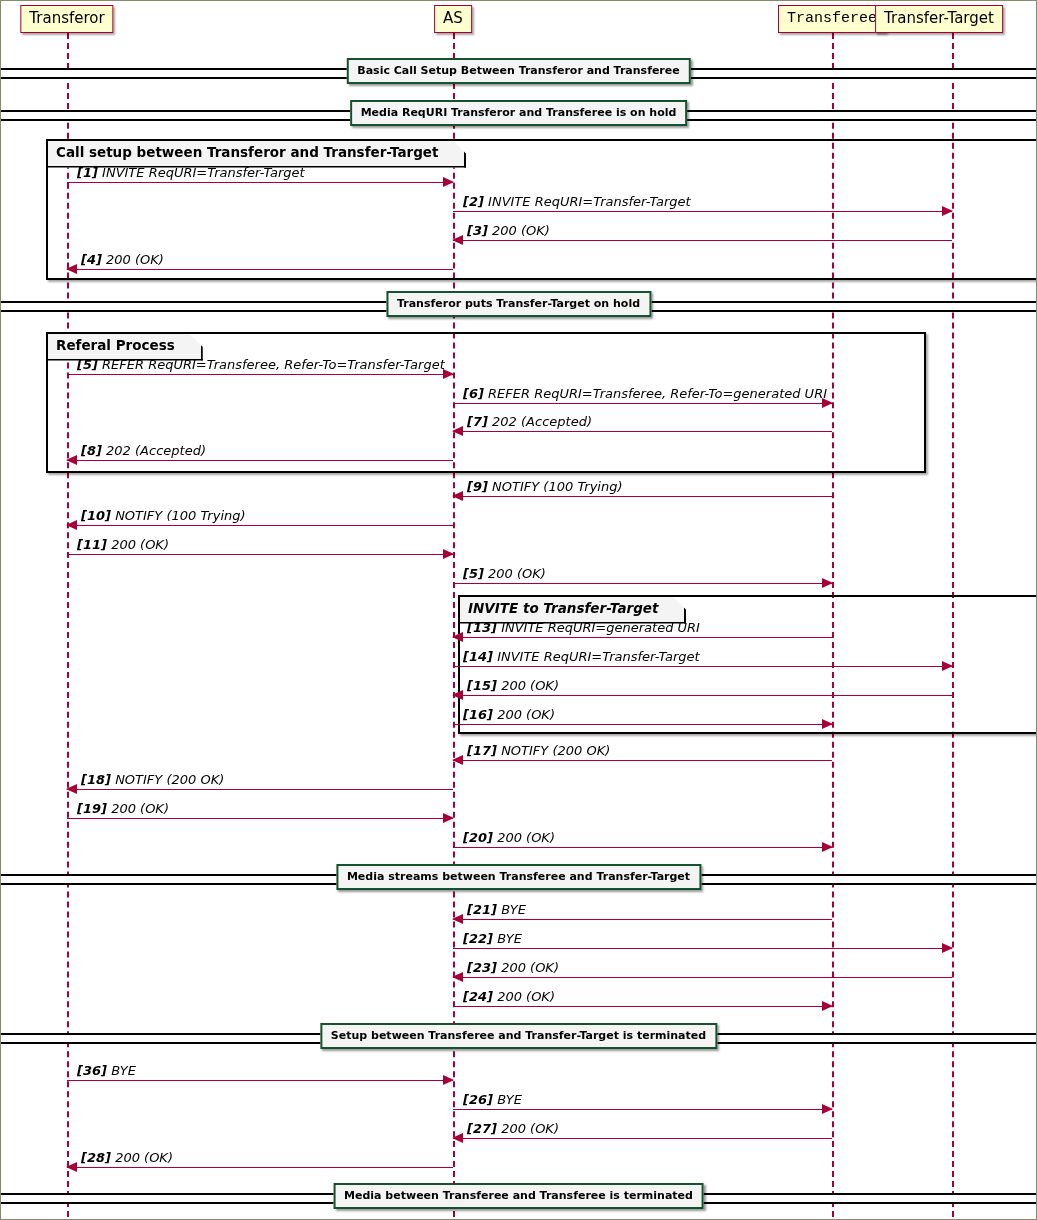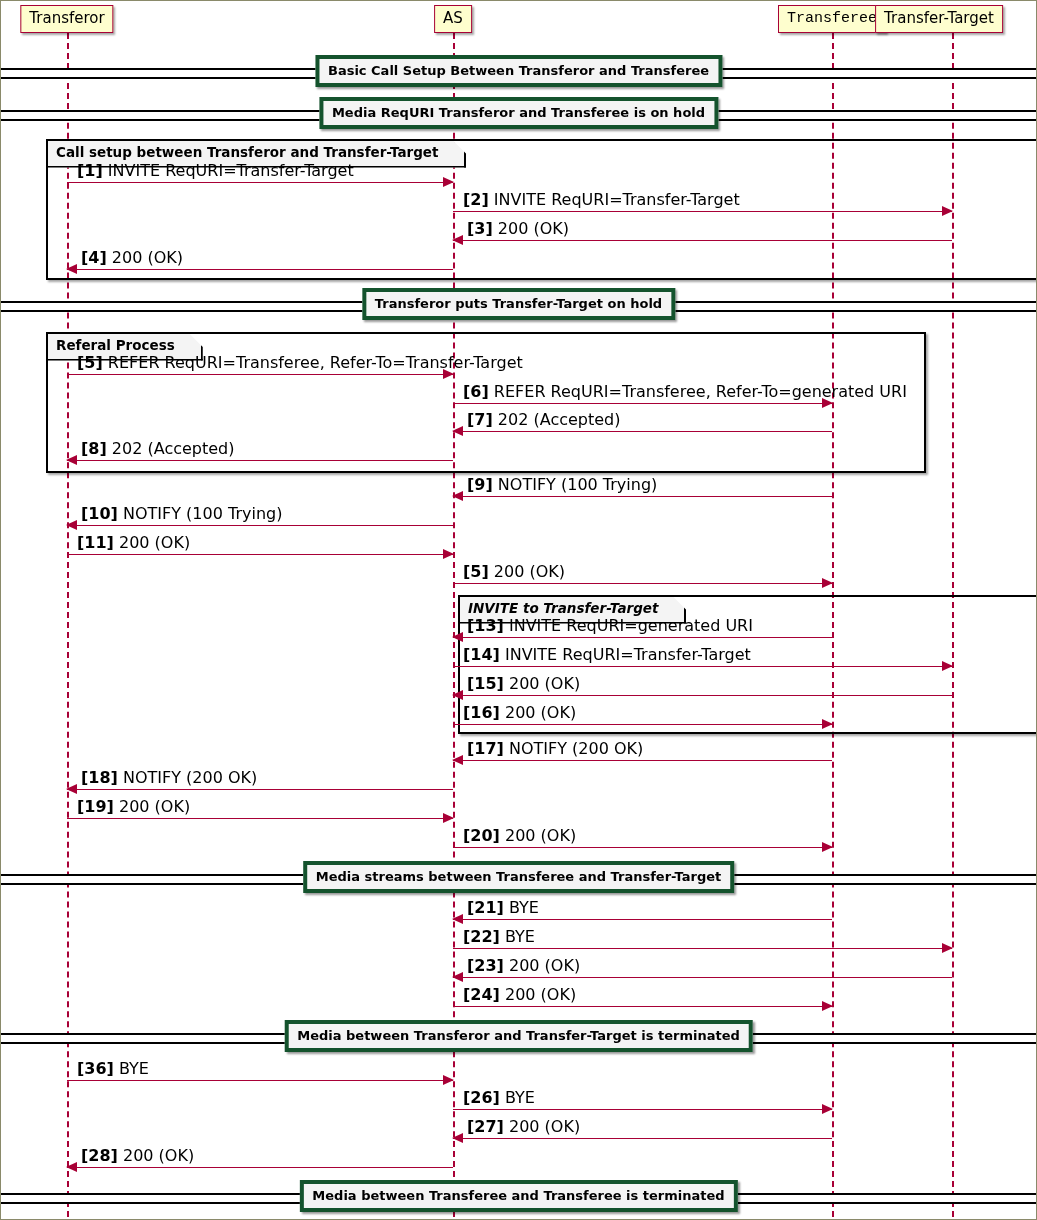--- a/index.html
+++ b/index.html
@@ -42,23 +42,23 @@
     position:absolute;left:0;right:0;top:50%;
     height:7px;margin-top:-3.5px;
     border-top:2px solid #000;
     border-bottom:2px solid #000;
     background:#fff;
   }
   .divider .dlabel{
     position:absolute;left:50%;top:50%;
     transform:translate(-50%,-50%);
     background:#F4F4F4;
-    border:4px solid #14532d;
+    border:2px solid #14532d;
     font-weight:bold;
-    font-size:13px;
+    font-size:11px;
     line-height:1;
     padding:5px 9px 6px 9px;
     white-space:nowrap;
     box-shadow:2px 2px 2px rgba(0,0,0,.4);
     z-index:4;
   }
   
   .group{
     position:absolute;
     border:2px solid #000;
@@ -88,23 +88,24 @@
   .msg .head{
     position:absolute;top:-5.5px;
     width:0;height:0;
     border-top:5.5px solid transparent;
     border-bottom:5.5px solid transparent;
   }
   .msg.r .head{right:-1px;border-left:11px solid #A80036;}
   .msg.l .head{left:-1px;border-right:11px solid #A80036;}
   .msg .mlabel{
     position:absolute;bottom:3px;
-    font-size:16px;line-height:1;
+    font-size:13px;line-height:1;
     white-space:nowrap;
     color:#000;
+    font-style:italic;
   }
   .msg.r .mlabel{left:10px;}
   .msg.l .mlabel{left:14px;}
   .msg .mlabel b{font-weight:bold;}
 </style>
 </head>
 <body>
 
 <div id="diagram">
   <div id="lifelines">
@@ -142,21 +143,21 @@
       <div class="divider" style="top: 303px;">
         <div class="bar"></div>
         <div class="dlabel">Transferor puts Transfer-Target on hold</div>
       </div>
       <div class="divider" style="top: 876px;">
         <div class="bar"></div>
         <div class="dlabel">Media streams between Transferee and Transfer-Target</div>
       </div>
       <div class="divider" style="top: 1035px;">
         <div class="bar"></div>
-        <div class="dlabel">Media between Transferor and Transfer-Target is terminated</div>
+        <div class="dlabel">Setup between Transferee and Transfer-Target is terminated</div>
       </div>
       <div class="divider" style="top: 1195px;">
         <div class="bar"></div>
         <div class="dlabel">Media between Transferee and Transferee is terminated</div>
       </div>
     </div>
   <div id="messages">
       <div class="msg r" style="left: 66px; width: 386px; top: 181px;">
         <div class="line"></div>
         <div class="head"></div>

